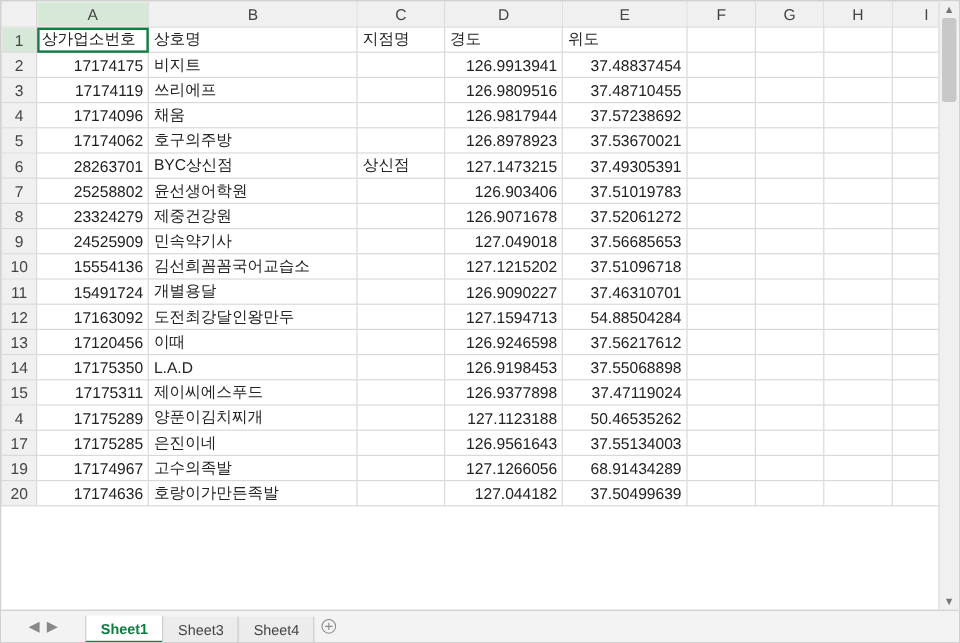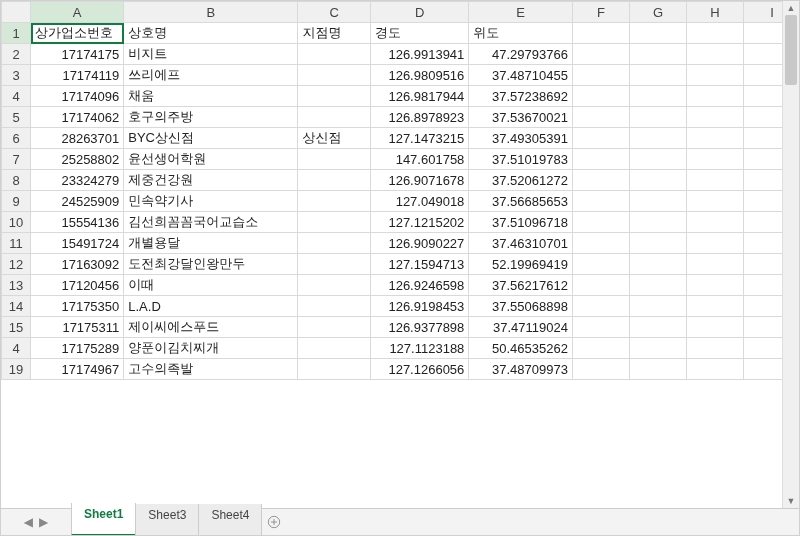--- a/index.html
+++ b/index.html
@@ -92,21 +92,21 @@
     justify-content: center;
     gap: 6px;
     color: #888;
   }
   .tab-nav span { cursor: default; }
   .tabs {
     display: flex;
     align-items: flex-end;
   }
   .tab {
-    padding: 4px 12px 13px 12px;
+    padding: 4px 12px 3px 12px;
     border: 1px solid #ccc;
     border-top: none;
     background: #ececec;
     margin-right: -1px;
     color: #444;
     cursor: default;
     position: relative;
     top: 1px;
   }
   .tab.active {
@@ -194,21 +194,21 @@
           <td class="txt"></td>
           <td class="txt"></td>
           <td class="txt"></td>
         </tr>
         <tr>
           <td class="rowhdr">2</td>
           <td class="num">17174175</td>
           <td class="txt">비지트</td>
           <td class="txt"></td>
           <td class="num">126.9913941</td>
-          <td class="num">47.29793766</td>
+          <td class="num">37.48837454</td>
           <td class="txt"></td>
           <td class="txt"></td>
           <td class="txt"></td>
           <td class="txt"></td>
         </tr>
         <tr>
           <td class="rowhdr">3</td>
           <td class="num">17174119</td>
           <td class="txt">쓰리에프</td>
           <td class="txt"></td>
@@ -253,21 +253,21 @@
           <td class="txt"></td>
           <td class="txt"></td>
           <td class="txt"></td>
           <td class="txt"></td>
         </tr>
         <tr>
           <td class="rowhdr">7</td>
           <td class="num">25258802</td>
           <td class="txt">윤선생어학원</td>
           <td class="txt"></td>
-          <td class="num">147.601758</td>
+          <td class="num">126.903406</td>
           <td class="num">37.51019783</td>
           <td class="txt"></td>
           <td class="txt"></td>
           <td class="txt"></td>
           <td class="txt"></td>
         </tr>
         <tr>
           <td class="rowhdr">8</td>
           <td class="num">23324279</td>
           <td class="txt">제중건강원</td>
@@ -314,21 +314,21 @@
           <td class="txt"></td>
           <td class="txt"></td>
           <td class="txt"></td>
         </tr>
         <tr>
           <td class="rowhdr">12</td>
           <td class="num">17163092</td>
           <td class="txt">도전최강달인왕만두</td>
           <td class="txt"></td>
           <td class="num">127.1594713</td>
-          <td class="num">52.19969419</td>
+          <td class="num">54.88504284</td>
           <td class="txt"></td>
           <td class="txt"></td>
           <td class="txt"></td>
           <td class="txt"></td>
         </tr>
         <tr>
           <td class="rowhdr">13</td>
           <td class="num">17120456</td>
           <td class="txt">이때</td>
           <td class="txt"></td>
@@ -369,26 +369,50 @@
           <td class="txt">양푼이김치찌개</td>
           <td class="txt"></td>
           <td class="num">127.1123188</td>
           <td class="num">50.46535262</td>
           <td class="txt"></td>
           <td class="txt"></td>
           <td class="txt"></td>
           <td class="txt"></td>
         </tr>
         <tr>
+          <td class="rowhdr">17</td>
+          <td class="num">17175285</td>
+          <td class="txt">은진이네</td>
+          <td class="txt"></td>
+          <td class="num">126.9561643</td>
+          <td class="num">37.55134003</td>
+          <td class="txt"></td>
+          <td class="txt"></td>
+          <td class="txt"></td>
+          <td class="txt"></td>
+        </tr>
+        <tr>
           <td class="rowhdr">19</td>
           <td class="num">17174967</td>
           <td class="txt">고수의족발</td>
           <td class="txt"></td>
           <td class="num">127.1266056</td>
-          <td class="num">37.48709973</td>
+          <td class="num">68.91434289</td>
+          <td class="txt"></td>
+          <td class="txt"></td>
+          <td class="txt"></td>
+          <td class="txt"></td>
+        </tr>
+        <tr>
+          <td class="rowhdr">20</td>
+          <td class="num">17174636</td>
+          <td class="txt">호랑이가만든족발</td>
+          <td class="txt"></td>
+          <td class="num">127.044182</td>
+          <td class="num">37.50499639</td>
           <td class="txt"></td>
           <td class="txt"></td>
           <td class="txt"></td>
           <td class="txt"></td>
         </tr>
       </tbody>
   </table>
 
   <div class="vscroll">
     <div class="arrow up">▲</div>

